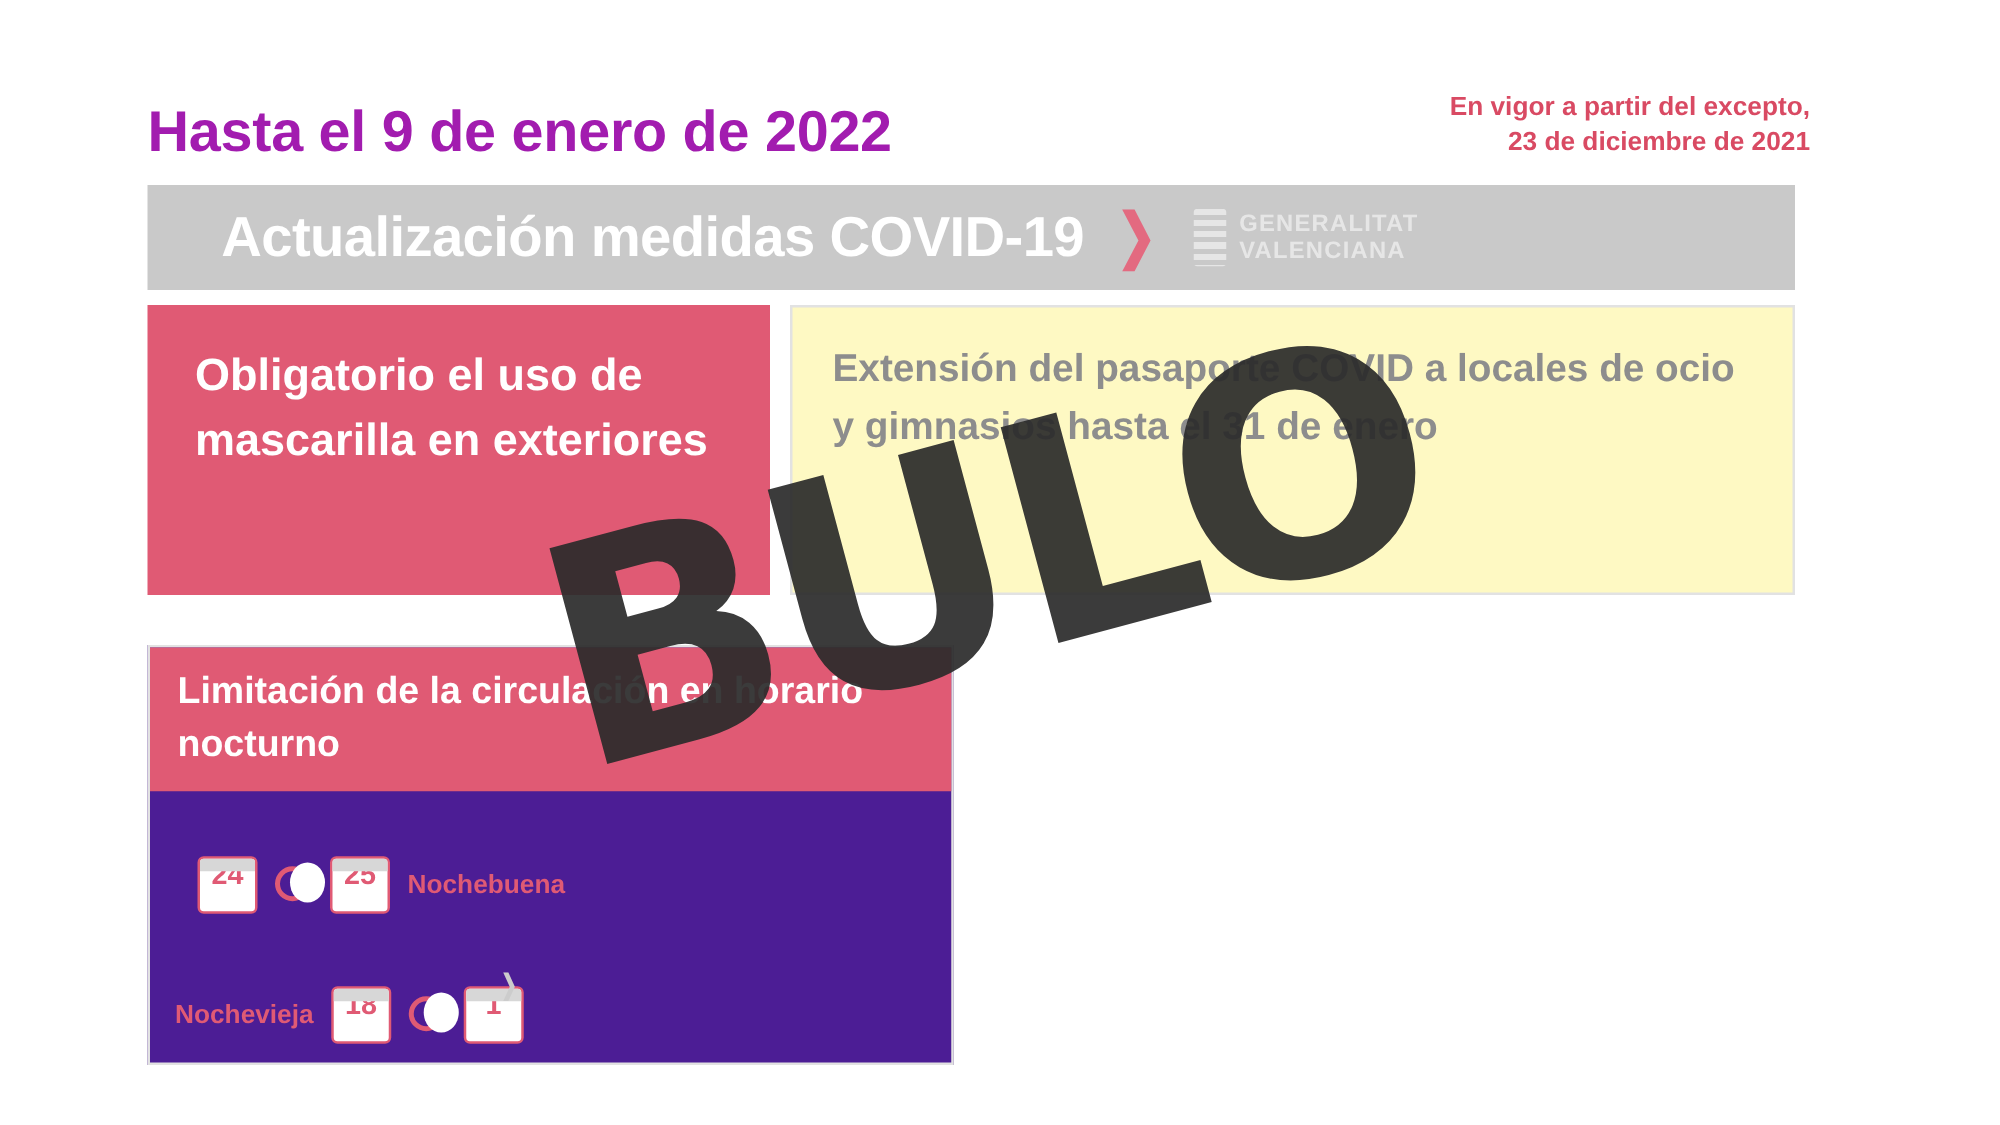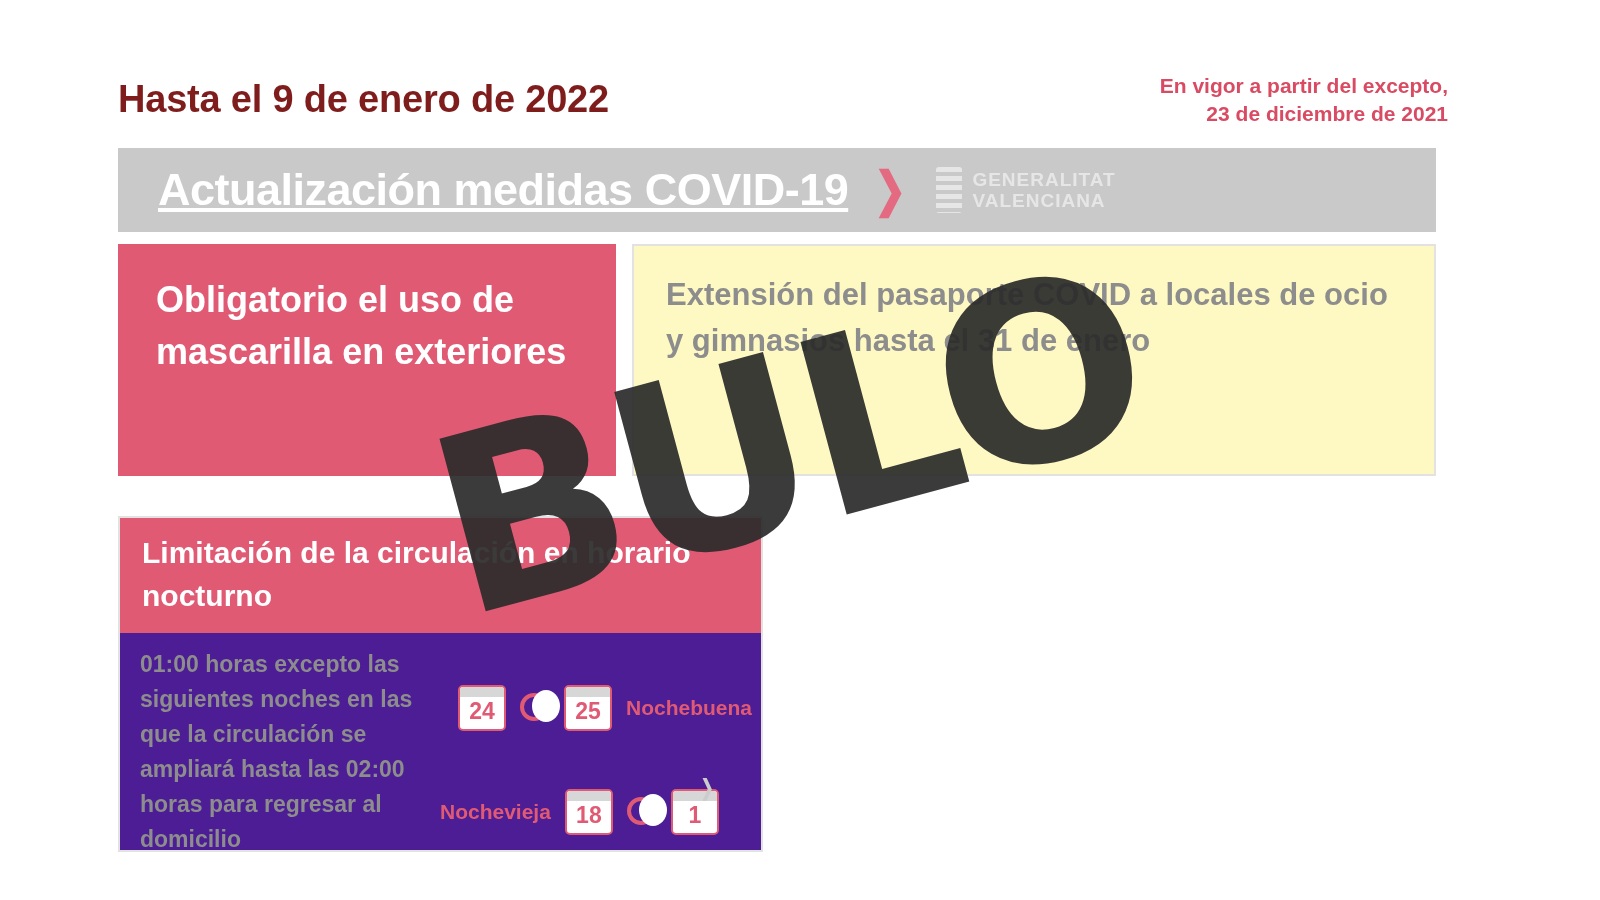--- a/index.html
+++ b/index.html
@@ -28,23 +28,23 @@
     position: absolute;
     left: 118px;
     top: 72px;
     width: 1330px;
     height: 66px;
   }
   .top-left {
     position: absolute;
     left: 0;
     top: 6px;
-    font-size: 38px;
-    font-weight: bold;
-    color: #7f1d1d;
+    font-size: 46px;
+    font-weight: bold;
+    color: #a21caf;
     letter-spacing: -0.2px;
     white-space: nowrap;
   }
   .top-right {
     position: absolute;
     right: 0;
     top: 0;
     text-align: right;
     font-size: 21px;
     font-weight: bold;
@@ -57,27 +57,26 @@
     position: absolute;
     left: 118px;
     top: 148px;
     width: 1318px;
     height: 84px;
     background: #c9c9c9;
     display: flex;
     align-items: center;
   }
   .title-band .title-text {
-    margin-left: 40px;
+    margin-left: 59px;
     color: #ffffff;
     font-size: 45px;
     font-weight: bold;
     letter-spacing: -0.5px;
     white-space: nowrap;
-    text-decoration: underline;
   }
   .title-band .chevron {
     margin-left: 22px;
     color: #e36a80;
     font-size: 48px;
     font-weight: bold;
     line-height: 1;
     transform: scaleX(0.8);
   }
   .logo-block {
@@ -204,21 +203,21 @@
     width: 48px;
     height: 46px;
     border: 2px solid #e05a74;
     border-radius: 5px;
     color: #e05a74;
     font-size: 23px;
     font-weight: bold;
     display: flex;
     align-items: flex-end;
     justify-content: center;
-    padding-bottom: 0;
+    padding-bottom: 12px;
     box-sizing: border-box;
     position: relative;
     background: #ffffff;
   }
   .daychip::before {
     content: "";
     position: absolute;
     left: 0;
     right: 0;
     top: 0;
@@ -322,21 +321,20 @@
     <div class="card-pink-solid">Obligatorio el uso de mascarilla en exteriores</div>
     <div class="card-white">Extensión del pasaporte COVID a locales de ocio y gimnasios hasta el 31 de enero</div>
   </div>
 
   <div class="row2">
 
     <div class="panel left">
       <div class="panel-head">Limitación de la circulación en horario nocturno</div>
       <div class="panel-body">
         <div class="night-flex">
-          <div class="night-text">01:00 horas excepto  las siguientes noches en las que la circulación se ampliará  hasta las 02:00 horas para regresar al domicilio</div>
           <div class="night-chips">
 
             <div class="chip-row r1">
               <div class="daychip">24</div>
               <div class="moon"></div>
               <div class="daychip">25</div>
               <div class="chip-label right-lab">Nochebuena</div>
             </div>
 
             <div class="chip-row r2">

